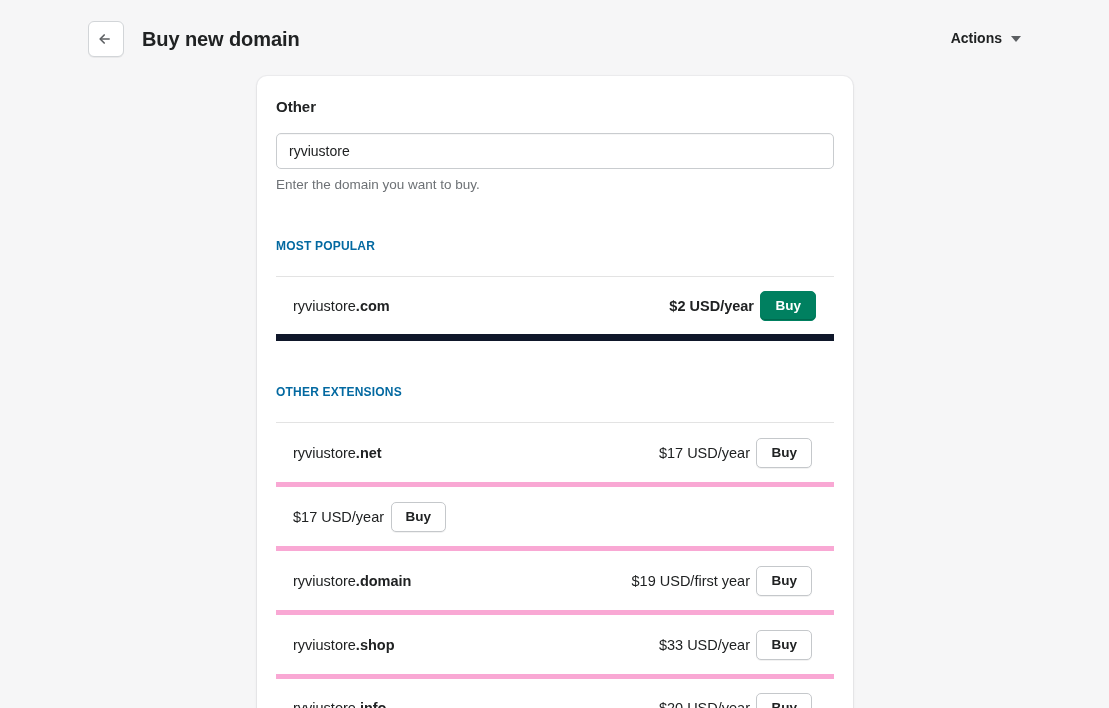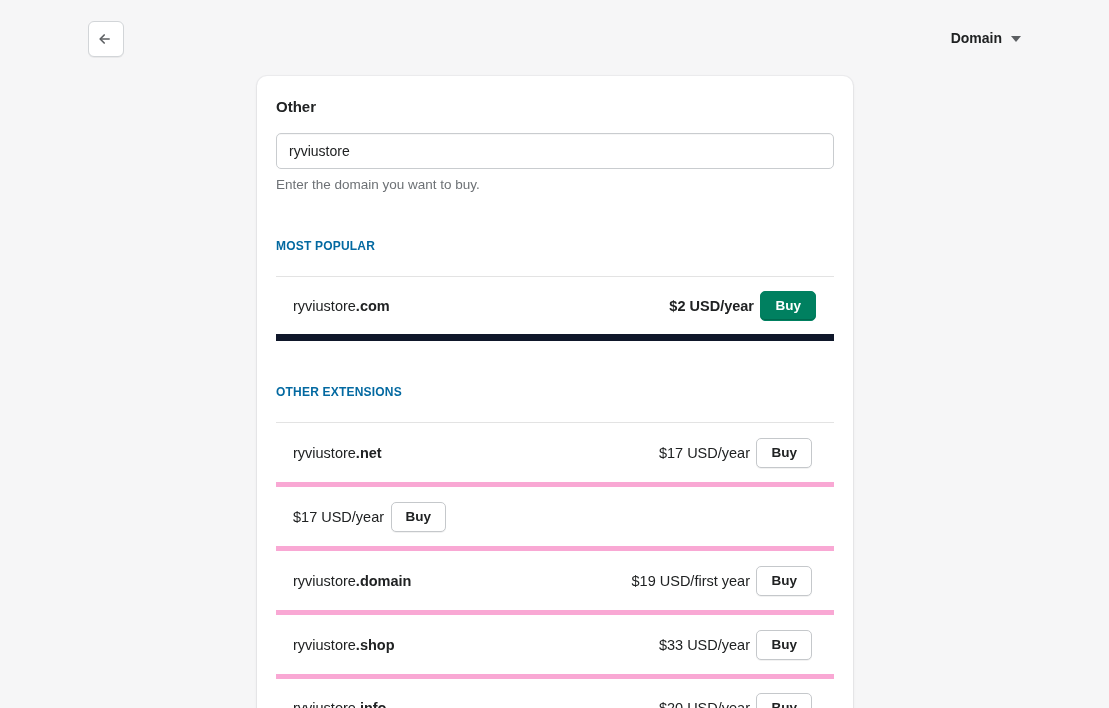--- a/index.html
+++ b/index.html
@@ -224,23 +224,24 @@
 
     <div class="back-button">
       <span>
         <svg width="18" height="18" viewBox="0 0 20 20" fill="none">
           <path d="M13.5 10H4.5" stroke="#5c5f62" stroke-width="1.8" stroke-linecap="round"></path>
           <path d="M8 5.5L3.5 10L8 14.5" stroke="#5c5f62" stroke-width="1.8" stroke-linecap="round" stroke-linejoin="round"></path>
         </svg>
       </span>
     </div>
 
+    <div class="page-title">Buy new domain</div>
 
     <div class="actions-button">
-      <span>Domain</span>
+      <span>Actions</span>
       <span class="caret"></span>
     </div>
 
   </div>
 
   <div class="card">
     <div class="card-inner">
 
       <div class="section-title">Other</div>
 

